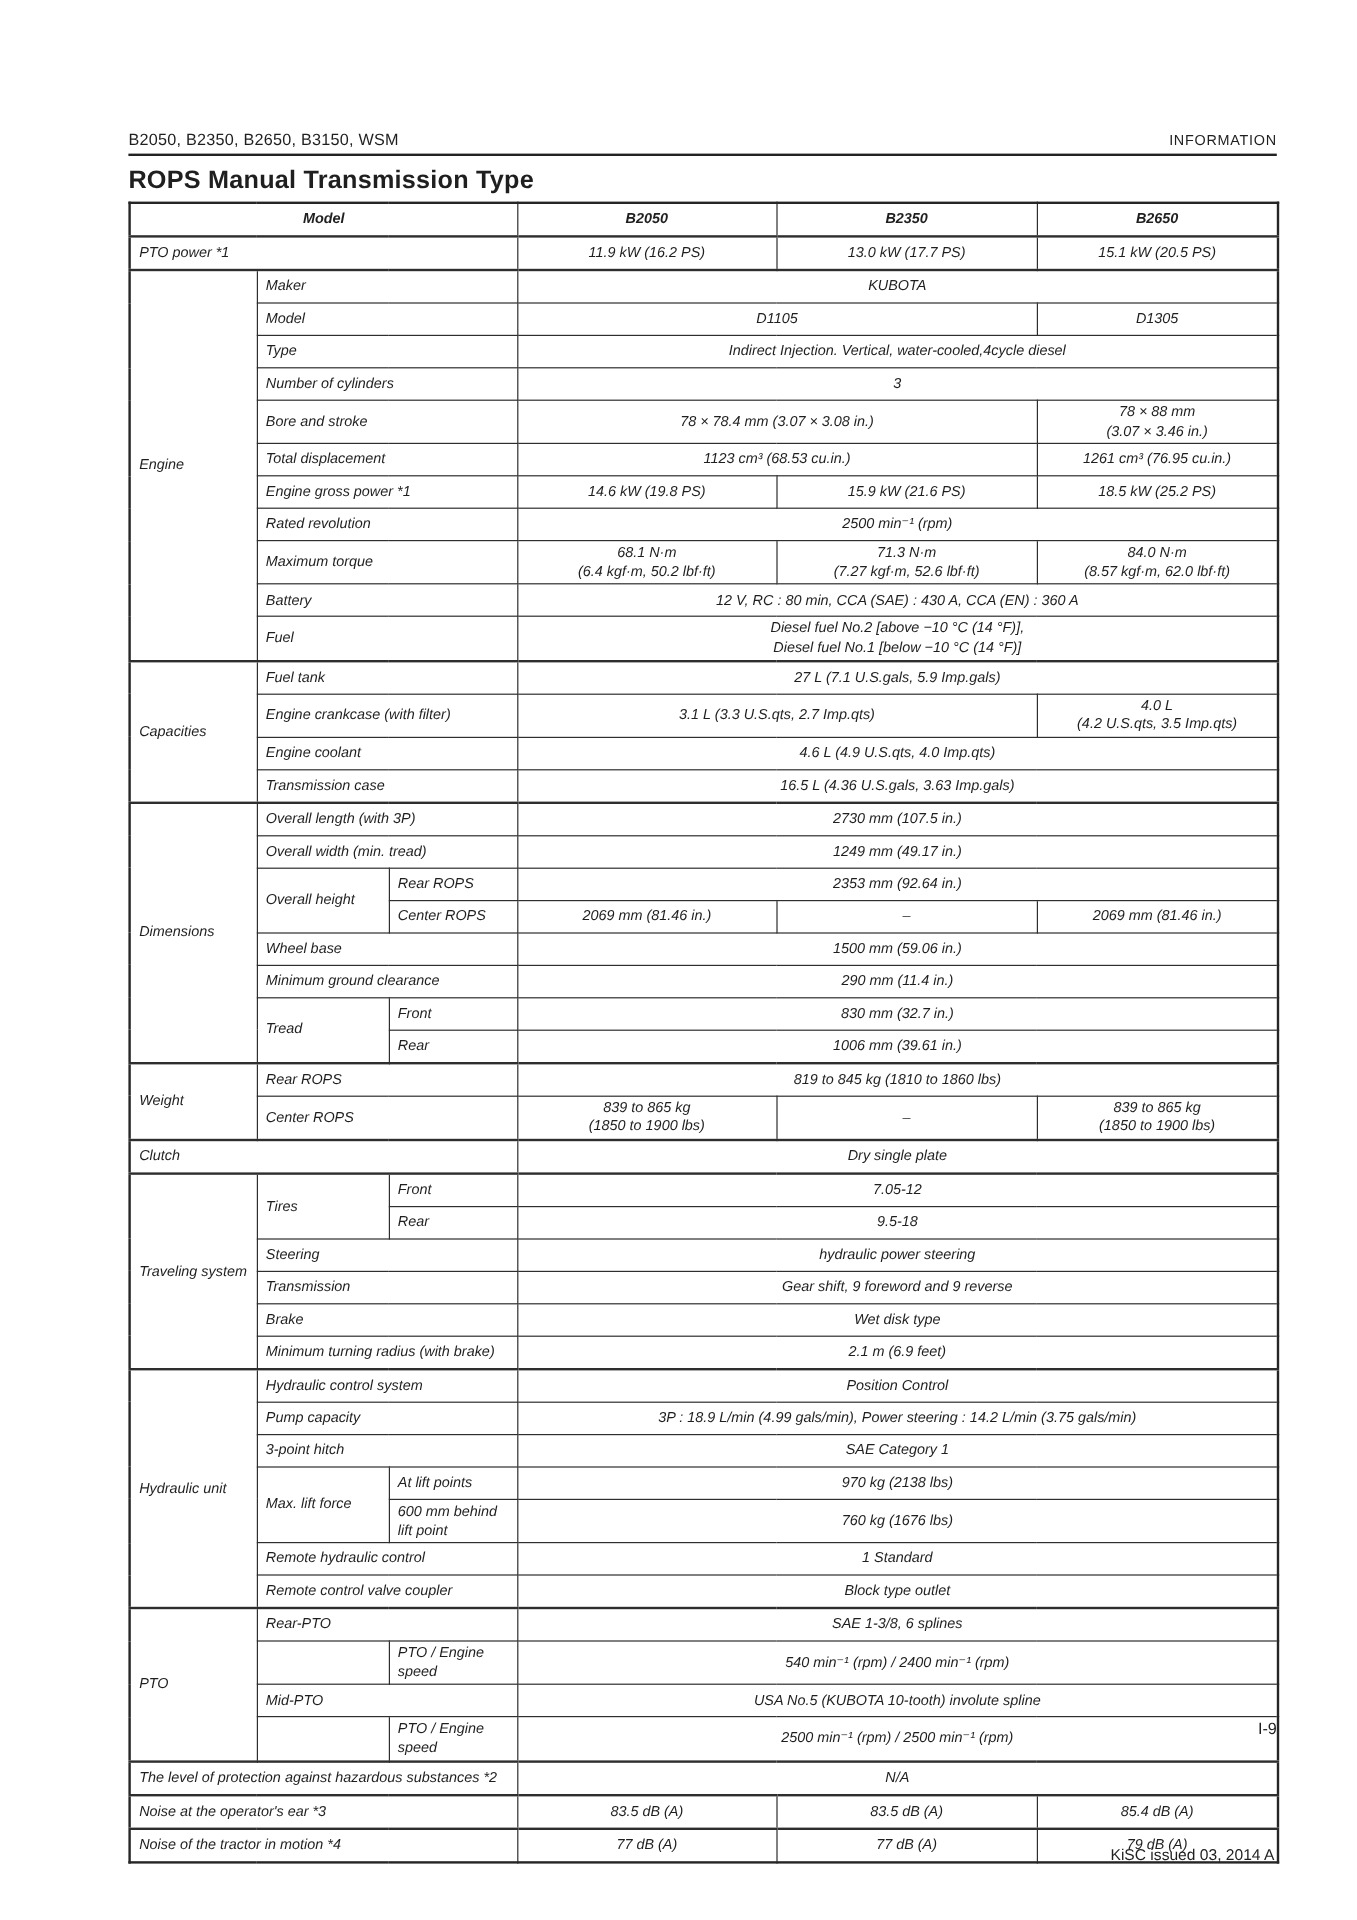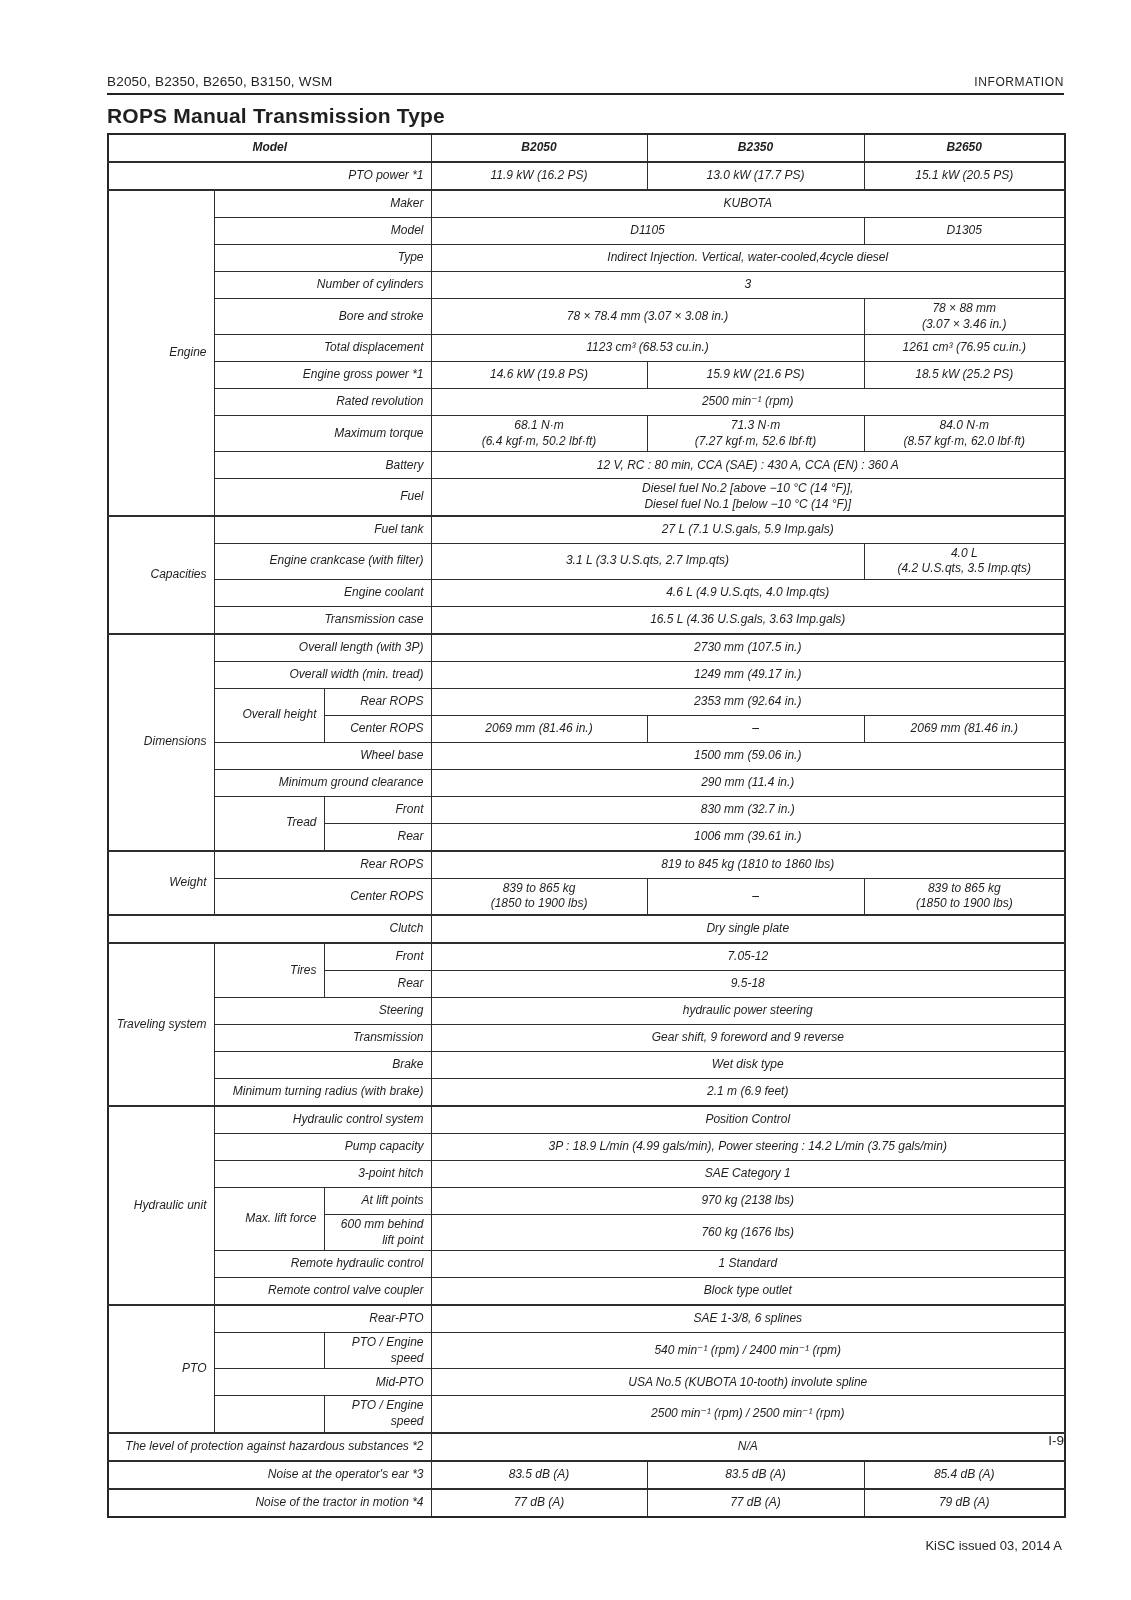--- a/index.html
+++ b/index.html
@@ -11,21 +11,21 @@
     font-family:"Liberation Sans","DejaVu Sans",sans-serif;
     color:#1f1f1f;
     box-sizing:border-box;
     padding:74px 67px 0 107px;
   }
   .hdr {
     display:flex; justify-content:space-between; align-items:flex-end;
     border-bottom:2px solid #222;
     padding-bottom:4px;
   }
-  .hdr-left  { font-size:13.5px; letter-spacing:0.2px; }
+  .hdr-left  { font-size:13.5px; letter-spacing:0.2px;margin-top:35px; }
   .hdr-right { font-size:12px; letter-spacing:0.6px; }
   .doc-title {
     font-size:21px; font-weight:bold; letter-spacing:0.2px;
     margin:9px 0 5px 0;
   }
   table.spec {
     border-collapse:collapse;
     width:957px;
     table-layout:fixed;
     font-size:12px;
@@ -34,22 +34,22 @@
   }
   table.spec { border:2px solid #262626; }
   .spec th, .spec td {
     border:1px solid #2e2e2e;
     padding:2px 7px;
     vertical-align:middle;
     height:22px;
     overflow:hidden;
   }
   .spec th { font-weight:bold; text-align:center; border-bottom-width:2px; }
-  .spec td.lab { text-align:right; }
-  .spec td.grp { text-align:right; }
+  .spec td.lab { text-align:left; }
+  .spec td.grp { text-align:left; }
   .spec td.val { text-align:center; white-space:pre-line; padding:2px 4px; }
   .spec tr.sec td { border-top-width:2px; }
   .footer-page {
     position:absolute; left:107px; top:1433px; width:957px;
     text-align:right; font-size:13.5px;
   }
   .footer-issue {
     position:absolute; right:69px; top:1538px;
     font-size:13px;
   }

